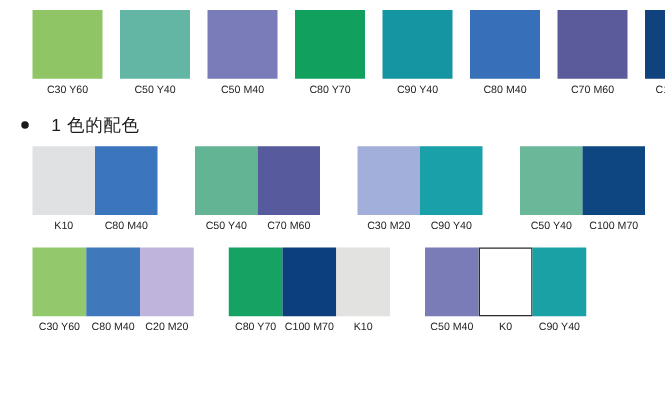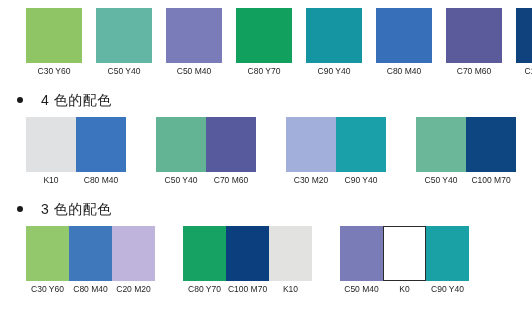--- a/index.html
+++ b/index.html
@@ -173,21 +173,21 @@
           </div>
           <div class="labels">
             <div class="label">C100 M70</div>
           </div>
         </div>
       </div>
     </div>
     <div class="section sec2">
       <div class="section-header">
         <span class="bullet"></span>
-        <span class="section-title">4 色的配色</span>
+        <span class="section-title">1 色的配色</span>
       </div>
       <div class="row row-duo">
         <div class="group">
           <div class="chips">
             <div class="chip" style="background: rgb(224, 225, 227);"></div>
             <div class="chip" style="background: rgb(58, 117, 189);"></div>
           </div>
           <div class="labels">
             <div class="label">K10</div>
             <div class="label">C80  M40</div>
@@ -219,24 +219,20 @@
             <div class="chip" style="background: rgb(14, 70, 129);"></div>
           </div>
           <div class="labels">
             <div class="label">C50  Y40</div>
             <div class="label">C100 M70</div>
           </div>
         </div>
       </div>
     </div>
     <div class="section sec3">
-      <div class="section-header">
-        <span class="bullet"></span>
-        <span class="section-title">3 色的配色</span>
-      </div>
       <div class="row row-trio">
         <div class="group">
           <div class="chips">
             <div class="chip" style="background: rgb(147, 201, 108);"></div>
             <div class="chip" style="background: rgb(63, 120, 187);"></div>
             <div class="chip" style="background: rgb(191, 180, 219);"></div>
           </div>
           <div class="labels">
             <div class="label">C30  Y60</div>
             <div class="label">C80  M40</div>

